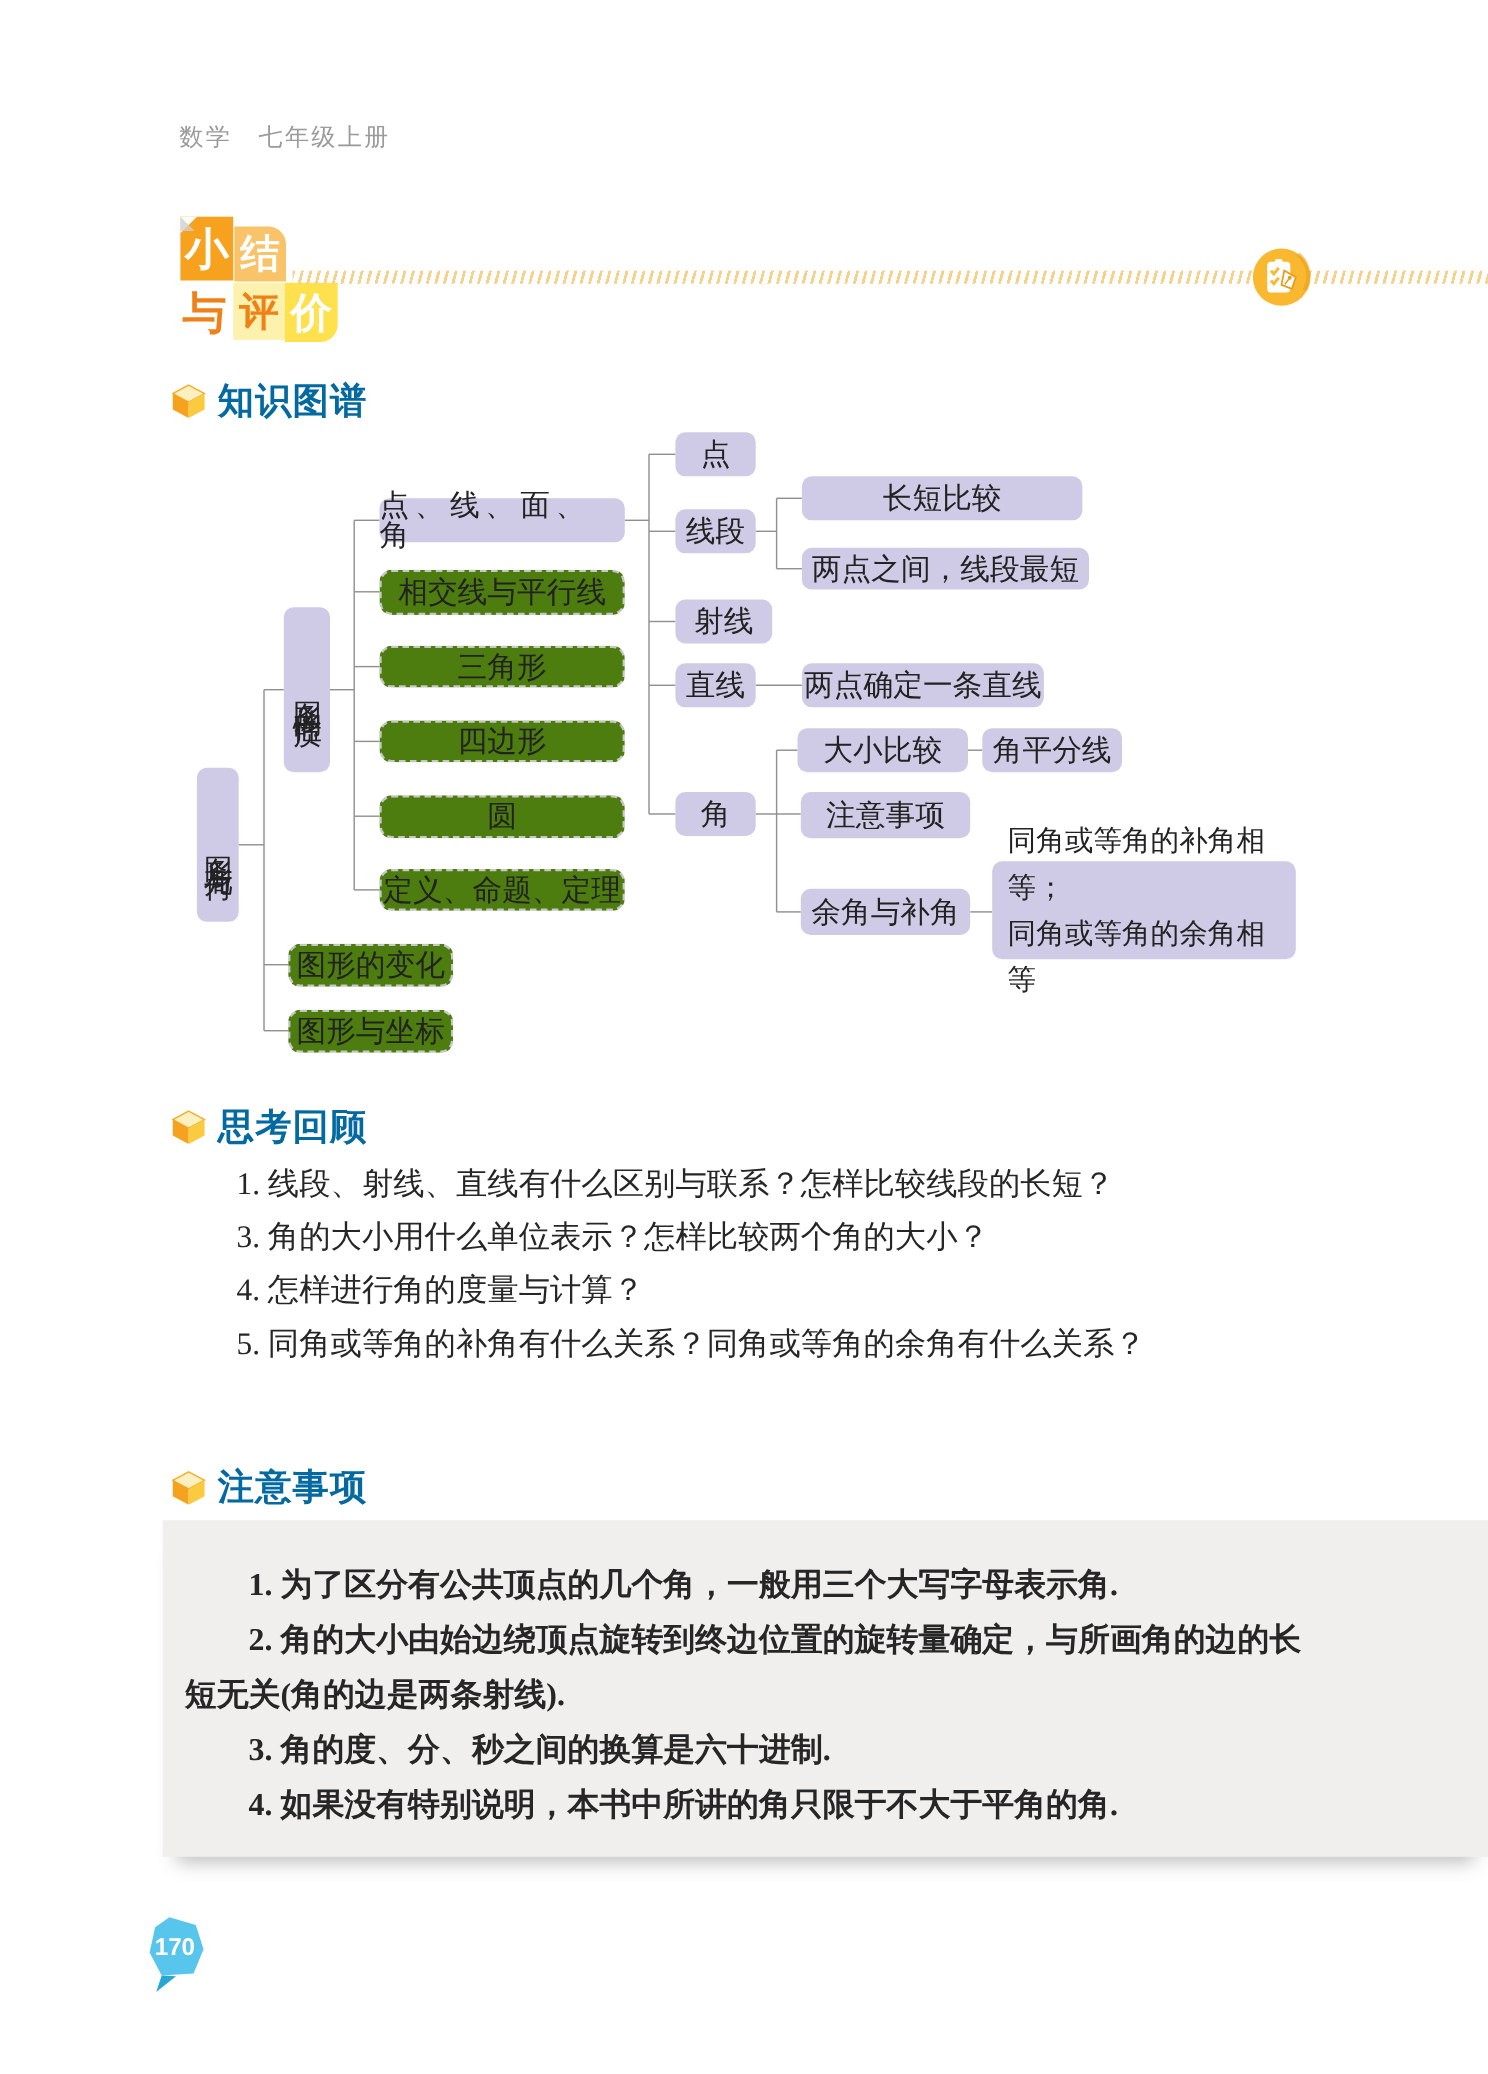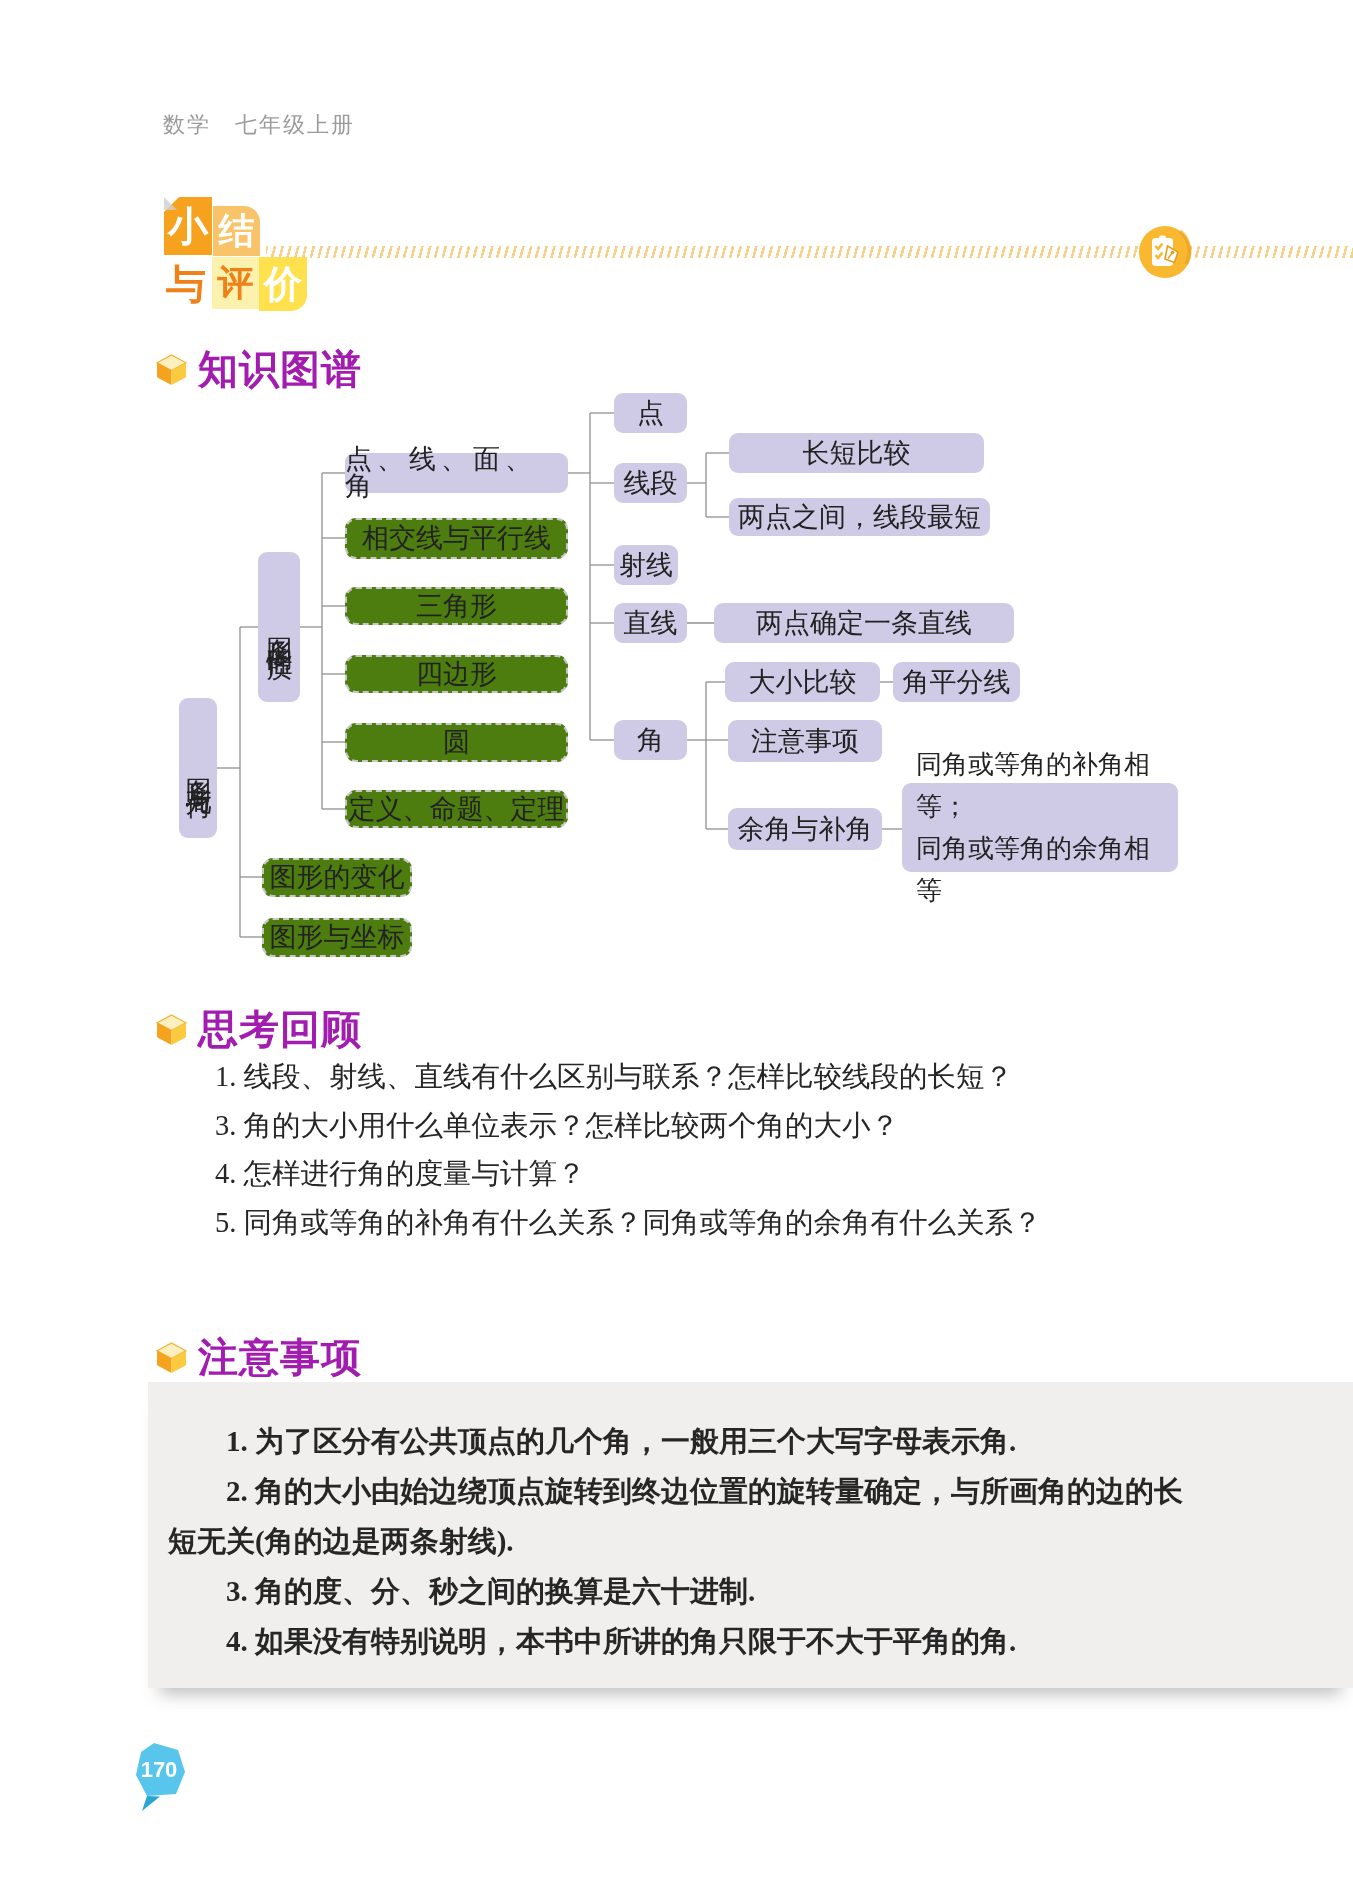--- a/index.html
+++ b/index.html
@@ -21,21 +21,21 @@
   .t-ping{left:212px;top:257px;width:47px;height:52px;background:#fdf2ad;color:#f08119;font-size:36px;}
   .t-jia{left:259px;top:257px;width:48px;height:54px;background:#ffe14d;color:#ffffff;font-size:38px;border-radius:0 0 16px 0;}
 
   .hatch{position:absolute;left:266px;top:246px;width:1087px;height:12px;
          background:repeating-linear-gradient(105deg,#f7d18a 0 2.5px,rgba(255,255,255,0) 2.5px 7.5px);}
   .title-badge{position:absolute;left:1138px;top:225px;width:54px;height:54px;}
 
   
   .sec-header{position:absolute;left:156px;display:flex;align-items:center;gap:11px;
               font-family:"Liberation Sans","DejaVu Sans",sans-serif;}
-  .sec-header .label{color:#a21caf;font-size:40px;font-weight:bold;letter-spacing:1px;}
+  .sec-header .label{color:#0369a1;font-size:33px;font-weight:bold;letter-spacing:1px;}
   .cube{width:31px;height:31px;flex:0 0 auto;}
 
   
   .diagram{position:absolute;left:0;top:0;width:1353px;height:1000px;}
   .diagram svg.wires{position:absolute;left:0;top:0;}
   .node{position:absolute;display:flex;align-items:center;justify-content:center;
         font-size:27px;color:#222;line-height:1;}
   .pnode{background:#cfcbe6;border-radius:9px;}
   .dnode{background:#4d7c0f;border:2px dashed #c6c6c6;border-radius:11px;box-sizing:border-box;}
   .vnode{writing-mode:vertical-rl;letter-spacing:4px;}
@@ -155,27 +155,27 @@
 
     <div class="node pnode wide-gap" style="left:345px;top:453px;width:223px;height:40px">点、线、面、角</div>
     <div class="node dnode" style="left:345px;top:518px;width:223px;height:41px">相交线与平行线</div>
     <div class="node dnode" style="left:345px;top:587px;width:223px;height:38px">三角形</div>
     <div class="node dnode" style="left:345px;top:655px;width:223px;height:38px">四边形</div>
     <div class="node dnode" style="left:345px;top:723px;width:223px;height:39px">圆</div>
     <div class="node dnode" style="left:345px;top:790px;width:223px;height:38px">定义、命题、定理</div>
 
     <div class="node pnode" style="left:614px;top:393px;width:73px;height:40px">点</div>
     <div class="node pnode" style="left:614px;top:463px;width:73px;height:40px">线段</div>
-    <div class="node pnode" style="left:614px;top:545px;width:64px;height:40px">射线</div>
+    <div class="node pnode" style="left:614px;top:545px;width:88px;height:40px">射线</div>
     <div class="node pnode" style="left:614px;top:603px;width:73px;height:40px">直线</div>
     <div class="node pnode" style="left:614px;top:720px;width:73px;height:40px">角</div>
 
     <div class="node pnode" style="left:729px;top:433px;width:255px;height:40px">长短比较</div>
     <div class="node pnode" style="left:729px;top:498px;width:261px;height:38px">两点之间，线段最短</div>
-    <div class="node pnode" style="left:714px;top:603px;width:300px;height:40px">两点确定一条直线</div>
+    <div class="node pnode" style="left:729px;top:603px;width:220px;height:40px">两点确定一条直线</div>
     <div class="node pnode" style="left:725px;top:662px;width:155px;height:40px">大小比较</div>
     <div class="node pnode" style="left:893px;top:662px;width:127px;height:40px">角平分线</div>
     <div class="node pnode" style="left:728px;top:720px;width:154px;height:42px">注意事项</div>
     <div class="node pnode" style="left:728px;top:808px;width:154px;height:42px">余角与补角</div>
     <div class="node pnode supp" style="left:902px;top:783px;width:276px;height:89px">
       <span>同角或等角的补角相等；</span>
       <span>同角或等角的余角相等</span>
     </div>
   </div>
 

